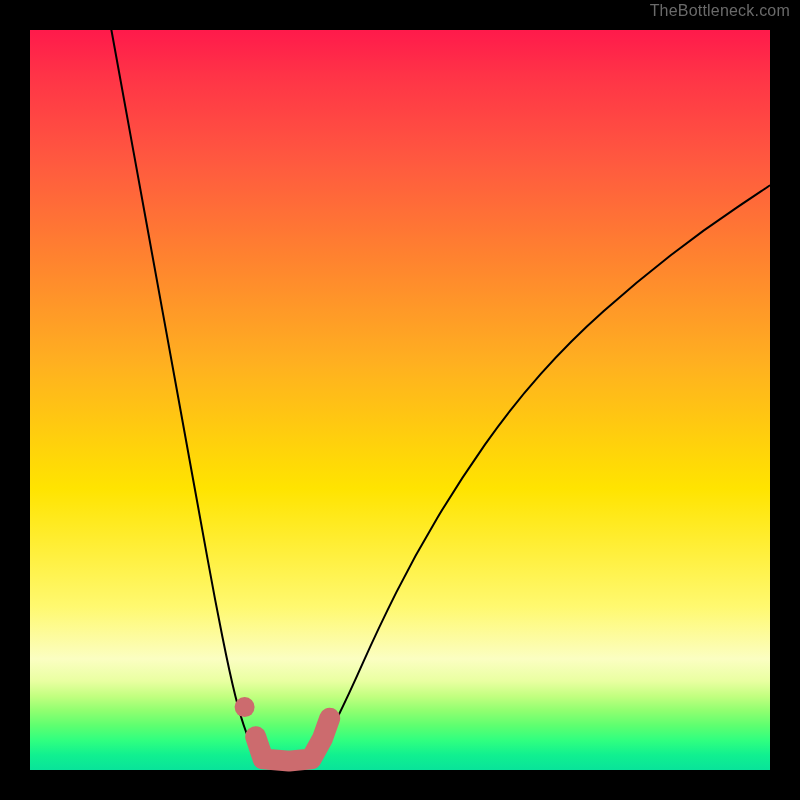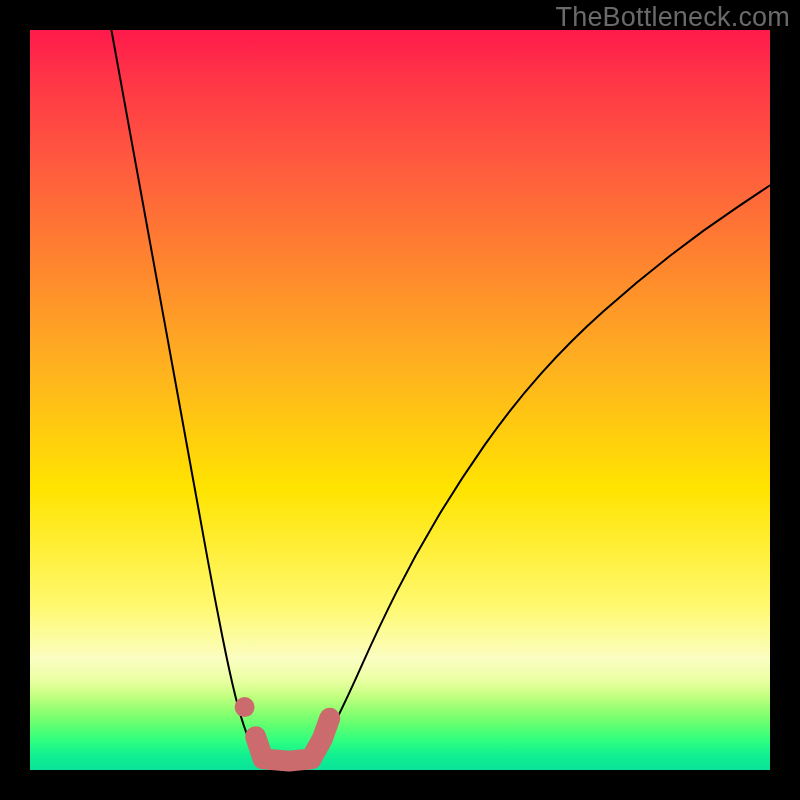--- a/index.html
+++ b/index.html
@@ -33,21 +33,21 @@
       #30ff80 96%,
       #10f090 98%,
       #09e39a 100%
     );
   }
   .watermark {
     position: absolute;
     top: 2px;
     right: 10px;
     color: #6a6a6a;
-    font-size: 27px;
+    font-size: 16px;
     font-weight: 400;
     letter-spacing: 0.2px;
     user-select: none;
   }
   svg.plot {
     position: absolute;
     left: 0;
     top: 0;
     width: 740px;
     height: 740px;

